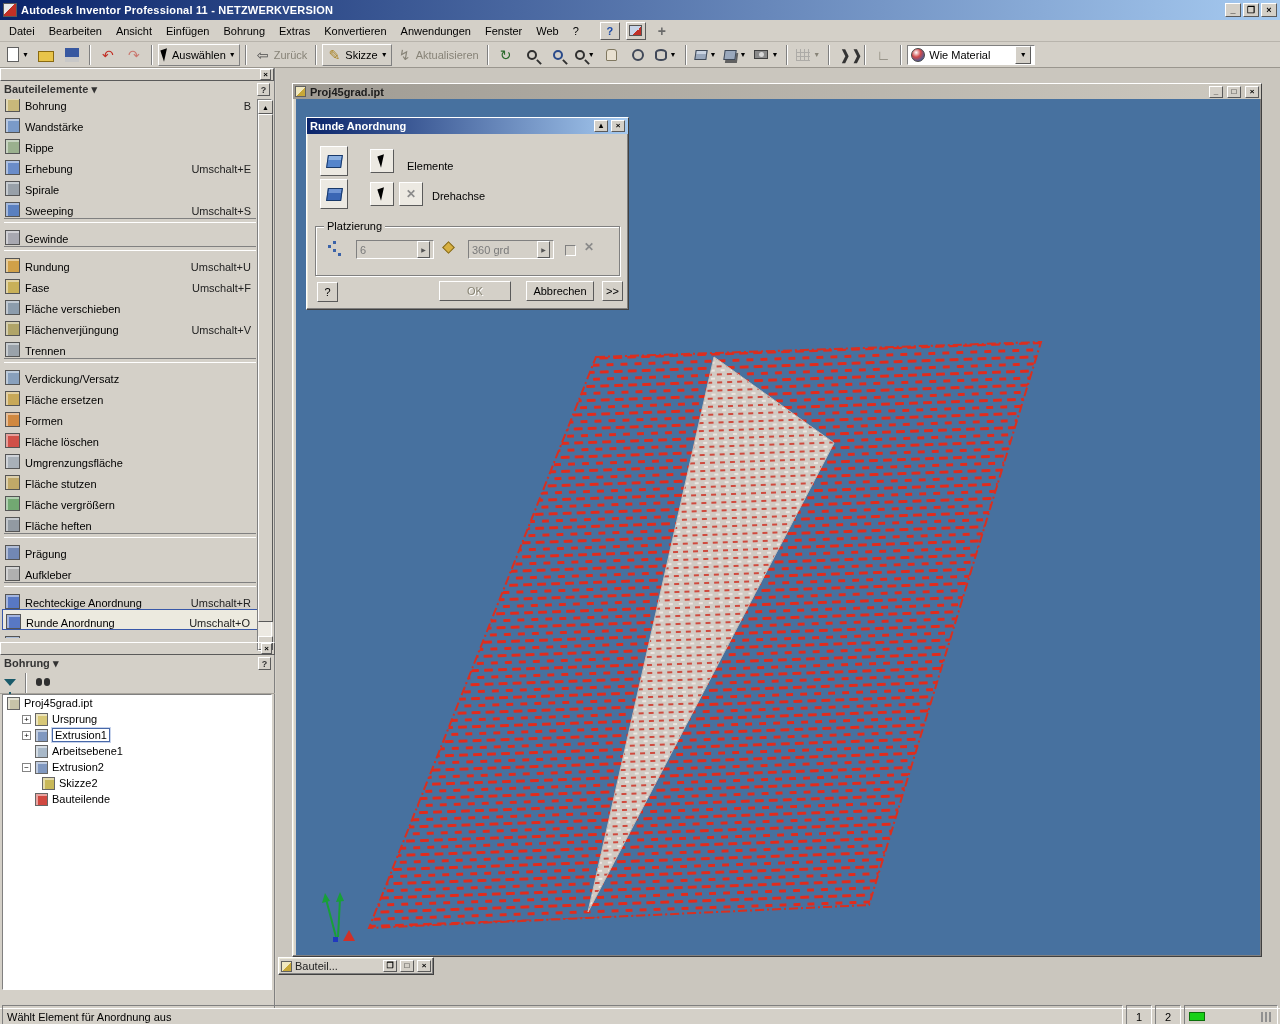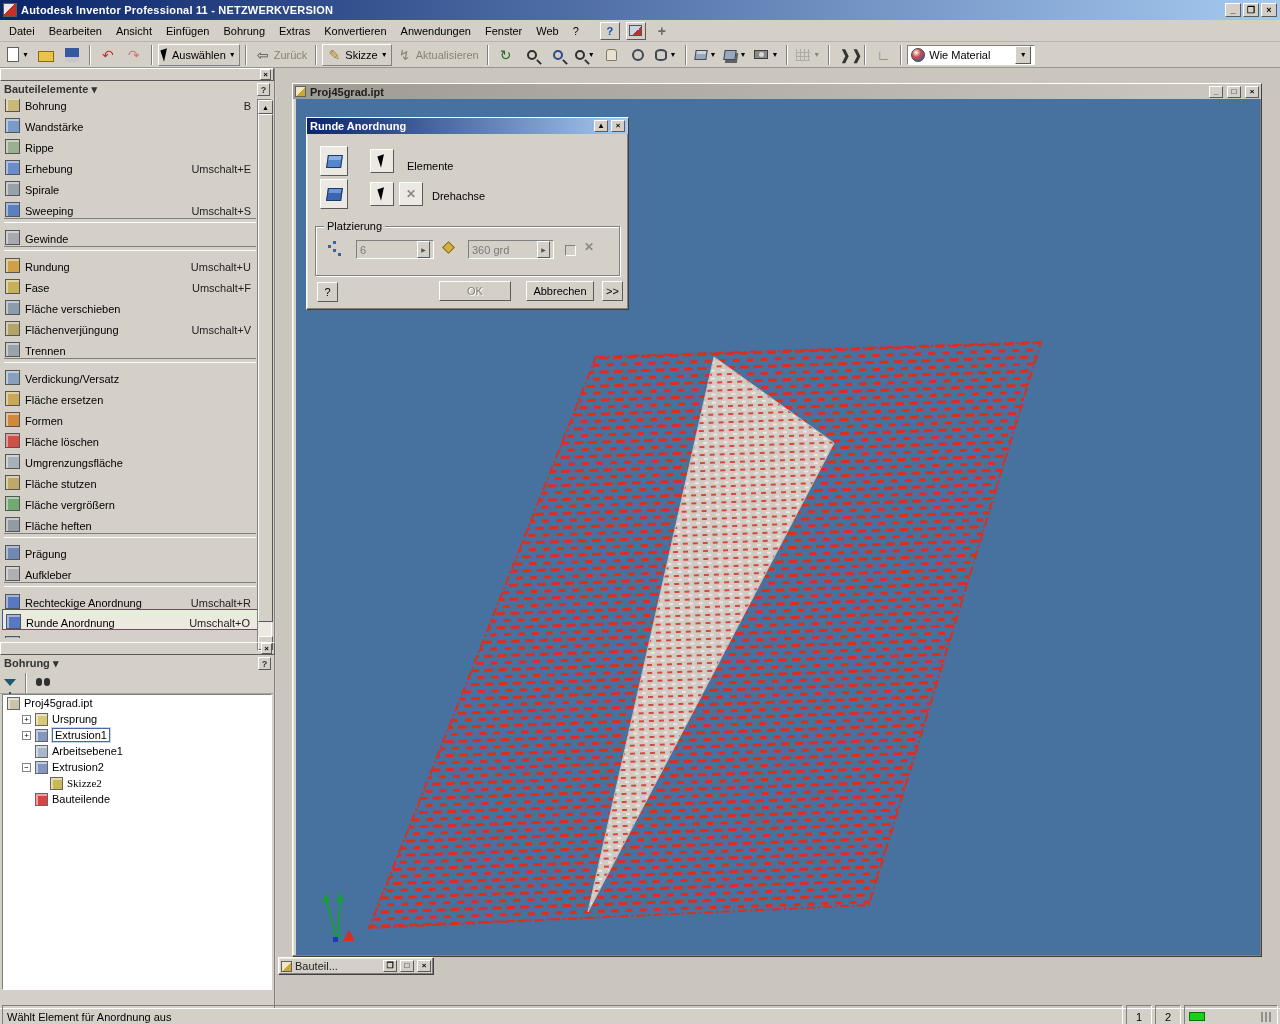--- a/index.html
+++ b/index.html
@@ -438,21 +438,21 @@
         <div class="tree-row" style="padding-left: 19px;">
           <span style="width: 9px; flex: 0 0 auto;"></span>
           <span class="tree-icon" style="background: rgb(168, 184, 200);"></span>
           <span class="tree-label">Arbeitsebene1</span>
         </div>
         <div class="tree-row" style="padding-left: 19px;">
           <span class="expander">−</span>
           <span class="tree-icon" style="background: rgb(128, 152, 192);"></span>
           <span class="tree-label">Extrusion2</span>
         </div>
-        <div class="tree-row" style="padding-left: 34px; font-family: Liberation Serif, serif;">
+        <div class="tree-row" style="padding-left: 26px;">
           <span style="width: 9px; flex: 0 0 auto;"></span>
           <span class="tree-icon" style="background: rgb(200, 184, 88);"></span>
           <span class="tree-label">Skizze2</span>
         </div>
         <div class="tree-row" style="padding-left: 19px;">
           <span style="width: 9px; flex: 0 0 auto;"></span>
           <span class="tree-icon" style="background: rgb(208, 72, 64);"></span>
           <span class="tree-label">Bauteilende</span>
         </div>
       </div>

